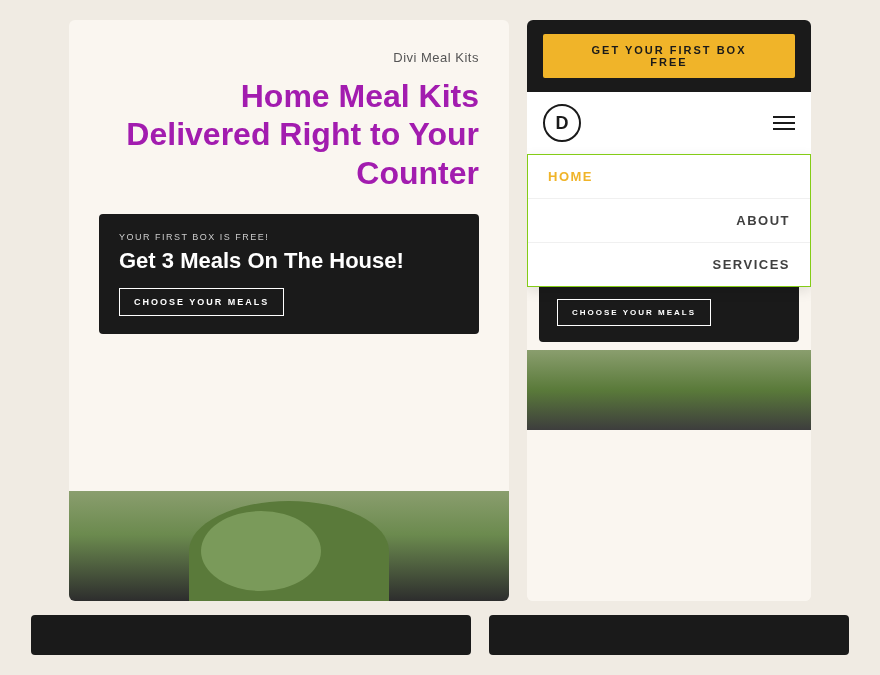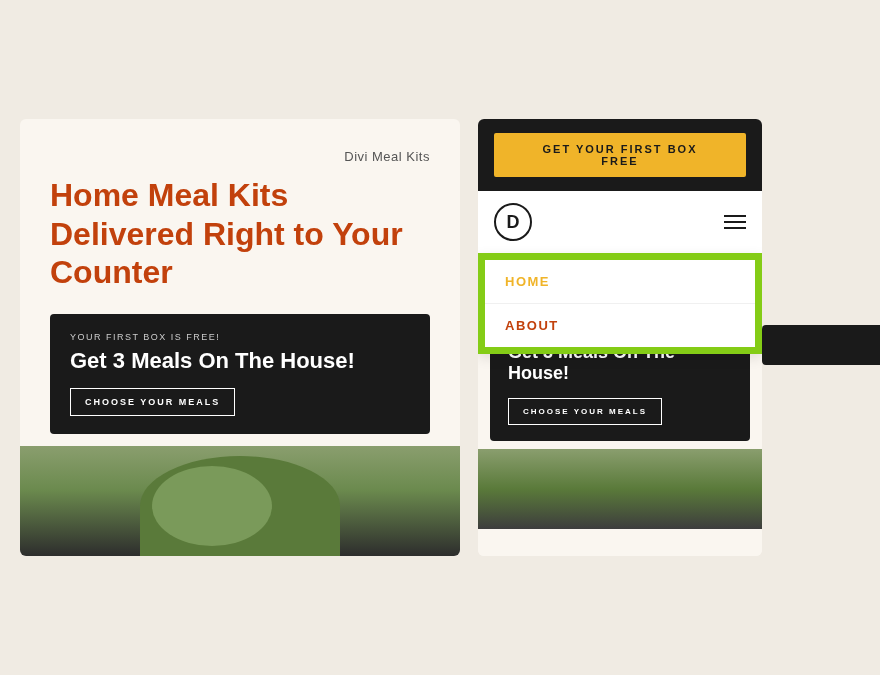--- a/index.html
+++ b/index.html
@@ -12,21 +12,21 @@
       position: relative;
     }
 
     
     .canvas {
       width: 880px;
       height: 675px;
       background: #f0ebe3;
       position: relative;
       display: flex;
-      flex-direction: row;
+      flex-direction: column;
       align-items: center;
       padding: 20px;
     }
 
     
     .mockup-row {
       display: flex;
       gap: 18px;
       width: 100%;
       justify-content: center;
@@ -57,22 +57,22 @@
       font-size: 13px;
       color: #555;
       letter-spacing: 0.5px;
       margin-bottom: 12px;
       font-family: Arial, sans-serif;
     }
 
     .hero-title {
       font-size: 32px;
       font-weight: 900;
-      color: #c2410c;
-      text-align: left;
+      color: #a21caf;
+      text-align: right;
       line-height: 1.2;
       margin-bottom: 22px;
       font-family: Arial, sans-serif;
     }
 
     .promo-card {
       background: #1a1a1a;
       border-radius: 4px;
       padding: 18px 20px;
       margin-bottom: 0;
@@ -220,42 +220,43 @@
       background: #1a1a1a;
     }
 
     
     .mobile-dropdown {
       position: absolute;
       top: 62px;
       left: 0;
       right: 0;
       background: #ffffff;
-      border: 7px solid #84cc16;
+      border: 1px solid #84cc16;
       z-index: 20;
       box-shadow: 0 4px 12px rgba(0,0,0,0.1);
     }
 
     .nav-item {
       padding: 14px 20px;
       font-size: 13px;
       font-weight: 600;
       letter-spacing: 1.5px;
       text-transform: uppercase;
       font-family: Arial, sans-serif;
       border-bottom: 1px solid #f0f0f0;
       cursor: pointer;
     }
 
     .nav-item.active {
       color: #f0b429;
     }
 
     .nav-item:not(.active) {
-      color: #c2410c;
+      color: #404040;
+      text-align: right;
     }
 
     .nav-item:last-child {
       border-bottom: none;
     }
 
     
     .mobile-content {
       position: relative;
       z-index: 5;
@@ -375,20 +376,21 @@
           <div class="hamburger-icon">
             <span></span>
             <span></span>
             <span></span>
           </div>
         </div>
 
         <div class="mobile-dropdown">
           <div class="nav-item active">HOME</div>
           <div class="nav-item">ABOUT</div>
+          <div class="nav-item">SERVICES</div>
         </div>
 
         <div class="mobile-content">
           <div class="mobile-partial-text">Del</div>
 
           <div class="mobile-promo-card">
             <div class="small-label">YOUR FIRST BOX IS FREE!</div>
             <div class="promo-title">Get 3 Meals On The House!</div>
             <div class="cta-button">CHOOSE YOUR MEALS</div>
           </div>

